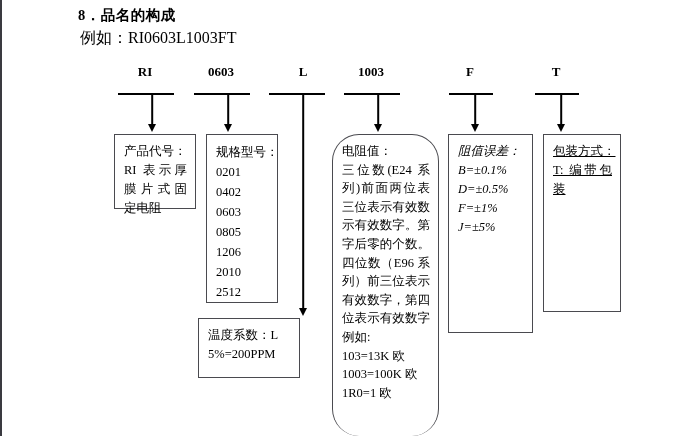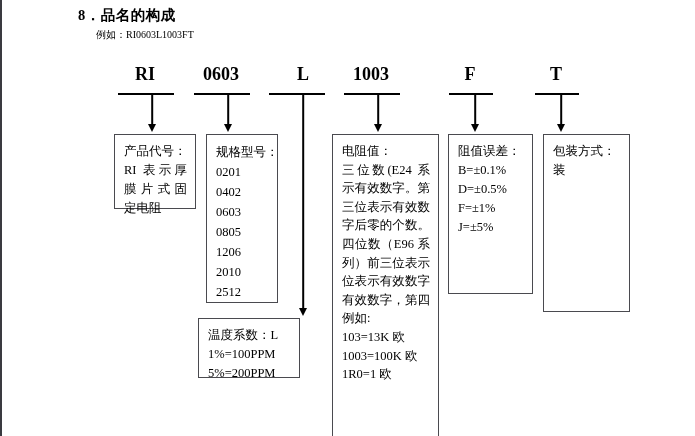--- a/index.html
+++ b/index.html
@@ -31,31 +31,31 @@
     position: absolute;
     left: 78px;
     top: 6px;
     font-size: 14.5px;
     font-weight: bold;
     letter-spacing: 0.5px;
     white-space: nowrap;
   }
   .example-line {
     position: absolute;
-    left: 96px;
+    left: 80px;
     top: 28px;
-    font-size: 10px;
+    font-size: 16px;
     white-space: nowrap;
   }
 
   
   .seg-label {
     position: absolute;
     top: 64px;
-    font-size: 18px;
+    font-size: 13px;
     font-weight: bold;
     text-align: center;
     white-space: nowrap;
     transform: translateX(-50%);
   }
 
   
   .conn-bar {
     position: absolute;
     height: 2px;
@@ -91,20 +91,21 @@
   .box .ln {
     white-space: nowrap;
   }
   .box .ln-just {
     text-align: justify;
     text-align-last: justify;
     white-space: normal;
   }
   .box.clipped {
     border-bottom: none;
+    border-radius: 27px;
   }
   .list-tight { line-height: 20px; }
 </style>
 </head>
 <body>
 
 <div class="page-edge"></div>
 
 <div class="heading">8．品名的构成</div>
 <div class="example-line">例如：RI0603L1003FT</div>
@@ -153,44 +154,45 @@
   <div class="ln">0402</div>
   <div class="ln">0603</div>
   <div class="ln">0805</div>
   <div class="ln">1206</div>
   <div class="ln">2010</div>
   <div class="ln">2512</div>
 </div>
 
 <div class="box" style="left:198px; top:318px; width:102px; height:60px;">
   <div class="ln">温度系数：L</div>
-  <div class="ln">1%=100PPM</div>
   <div class="ln">5%=200PPM</div>
 </div>
 
 <div class="box clipped" style="left:332px; top:134px; width:107px; height:302px; line-height:18.6px;">
   <div class="ln">电阻值：</div>
   <div class="ln-just">三位数(E24 系</div>
+  <div class="ln-just">列)前面两位表</div>
+  <div class="ln-just">三位表示有效数</div>
   <div class="ln-just">示有效数字。第</div>
-  <div class="ln-just">三位表示有效数</div>
   <div class="ln-just">字后零的个数。</div>
   <div class="ln-just">四位数（E96 系</div>
   <div class="ln-just">列）前三位表示</div>
+  <div class="ln-just">有效数字，第四</div>
   <div class="ln-just">位表示有效数字</div>
-  <div class="ln-just">有效数字，第四</div>
   <div class="ln">例如:</div>
   <div class="ln">103=13K 欧</div>
   <div class="ln">1003=100K 欧</div>
   <div class="ln">1R0=1 欧</div>
 </div>
 
-<div class="box" style="left:448px; top:134px; width:85px; height:160px;">
+<div class="box" style="left:448px; top:134px; width:85px; height:199px;font-style:italic;">
   <div class="ln">阻值误差：</div>
   <div class="ln">B=±0.1%</div>
   <div class="ln">D=±0.5%</div>
   <div class="ln">F=±1%</div>
   <div class="ln">J=±5%</div>
 </div>
 
-<div class="box" style="left:543px; top:134px; width:87px; height:178px;">
+<div class="box" style="left:543px; top:134px; width:78px; height:178px;text-decoration:underline;">
   <div class="ln">包装方式：</div>
+  <div class="ln-just">T: 编带包</div>
   <div class="ln">装</div>
 </div>
 
 </body></html>

